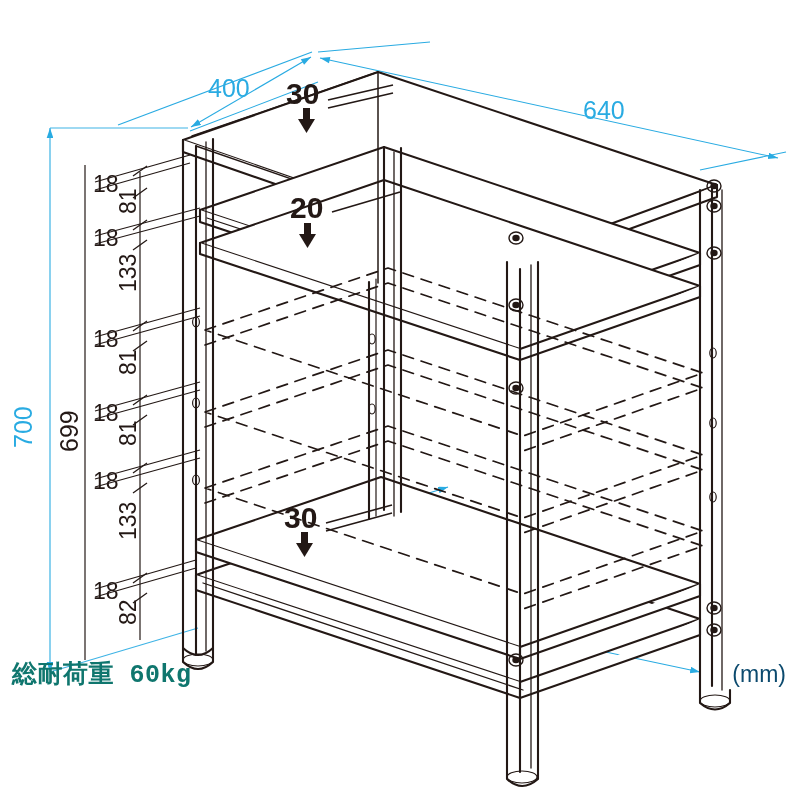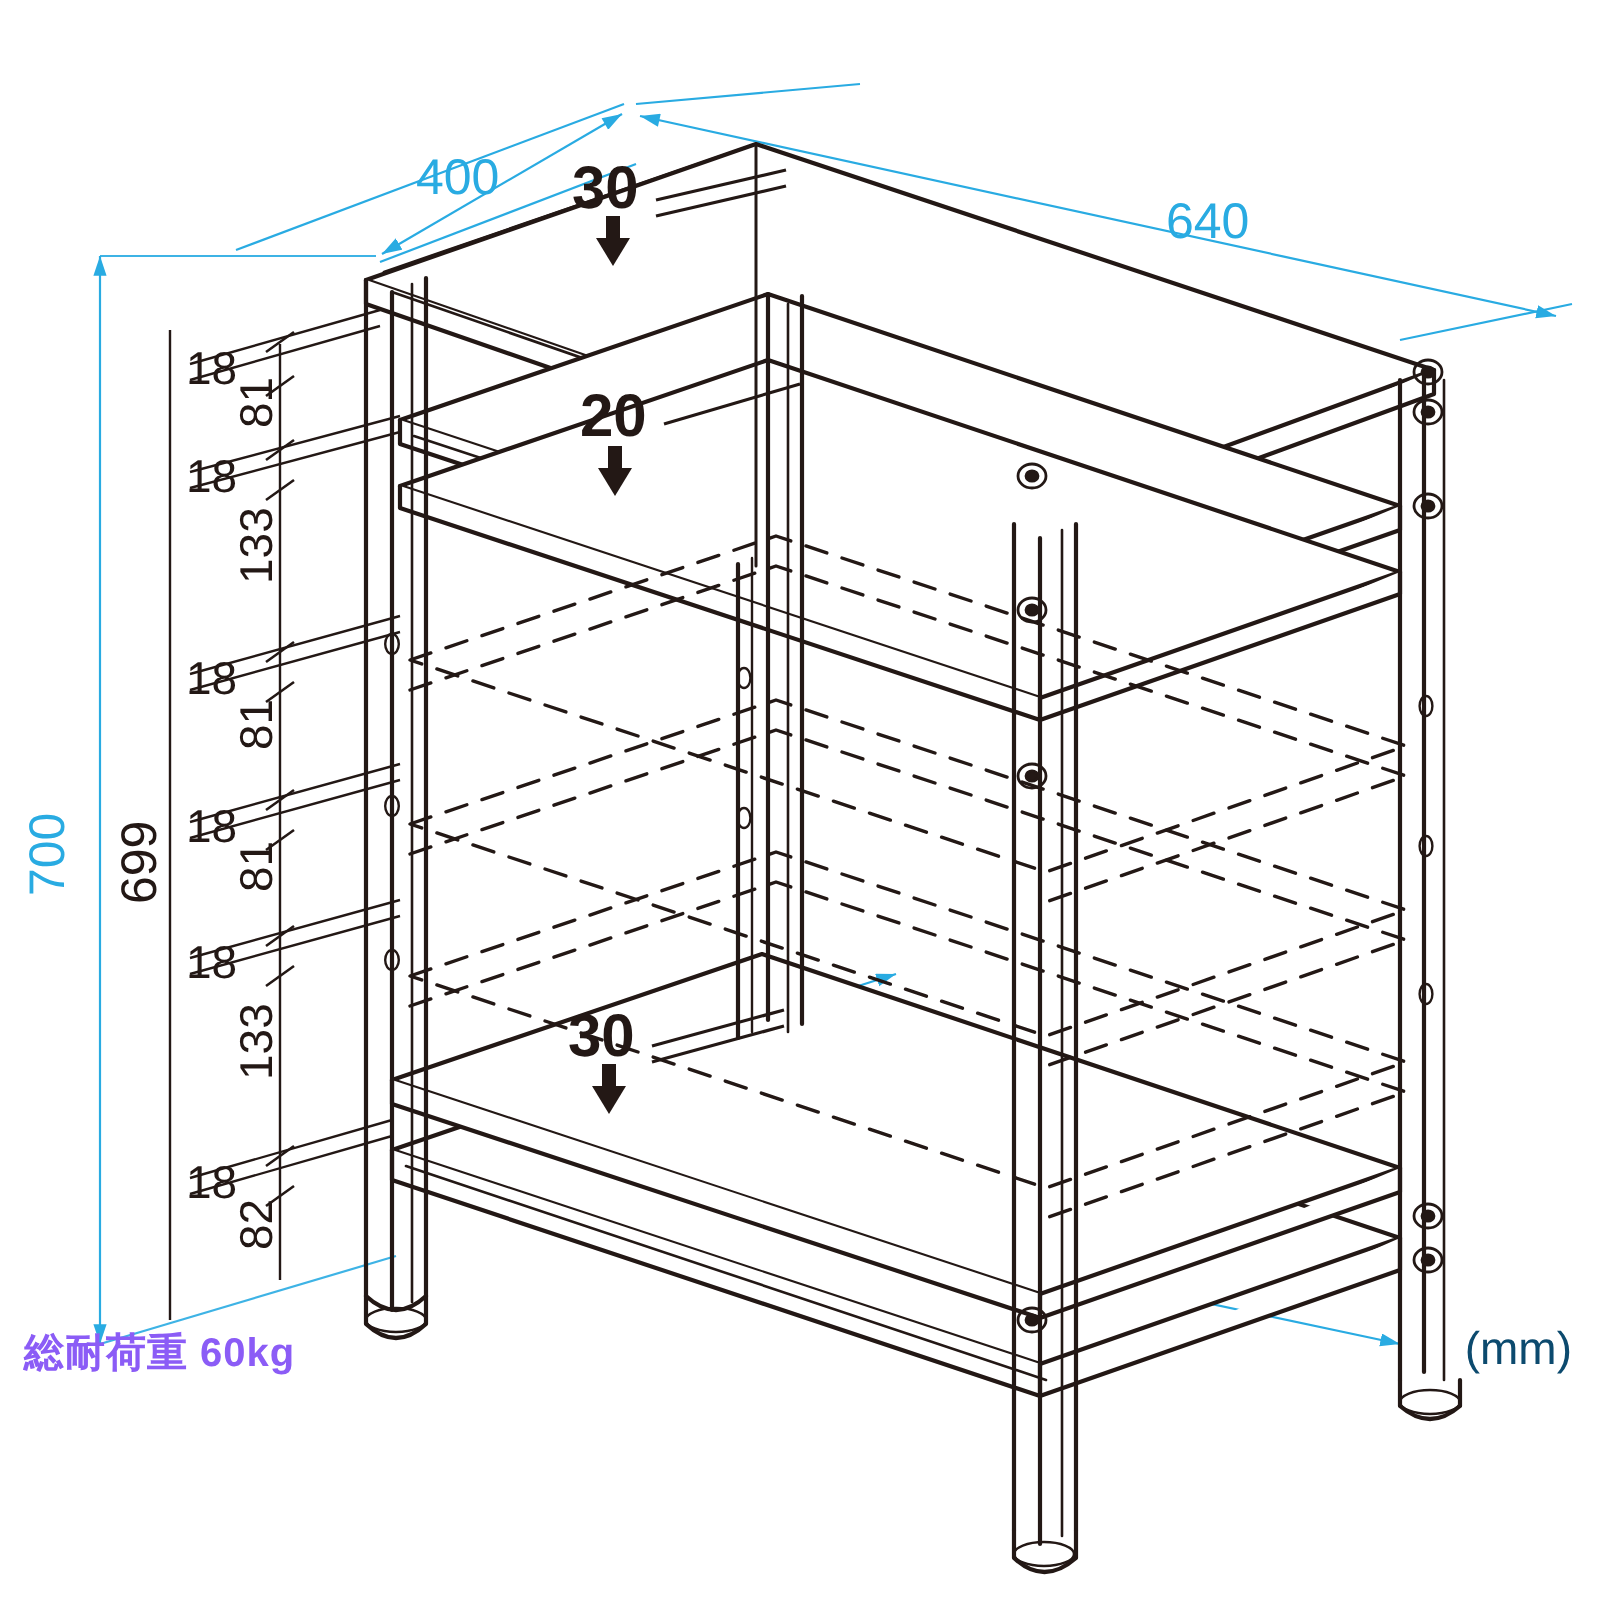--- a/index.html
+++ b/index.html
@@ -24,25 +24,26 @@
     position: absolute;
     left: 0; top: 0;
     width: 800px;
     height: 800px;
     display: block;
   }
   .footer-left {
     position: absolute;
     left: 12px;
     bottom: 18px;
-    font-size: 20px;
+    font-size: 25px;
     font-weight: bold;
-    color: #8b5cf6;
+    color: #0f766e;
     letter-spacing: 0.5px;
     white-space: nowrap;
+    font-family: Liberation Mono, monospace;
   }
   .footer-right {
     position: absolute;
     right: 14px;
     bottom: 20px;
     font-size: 23px;
     color: #0c4a6e;
     white-space: nowrap;
   }
   text {

